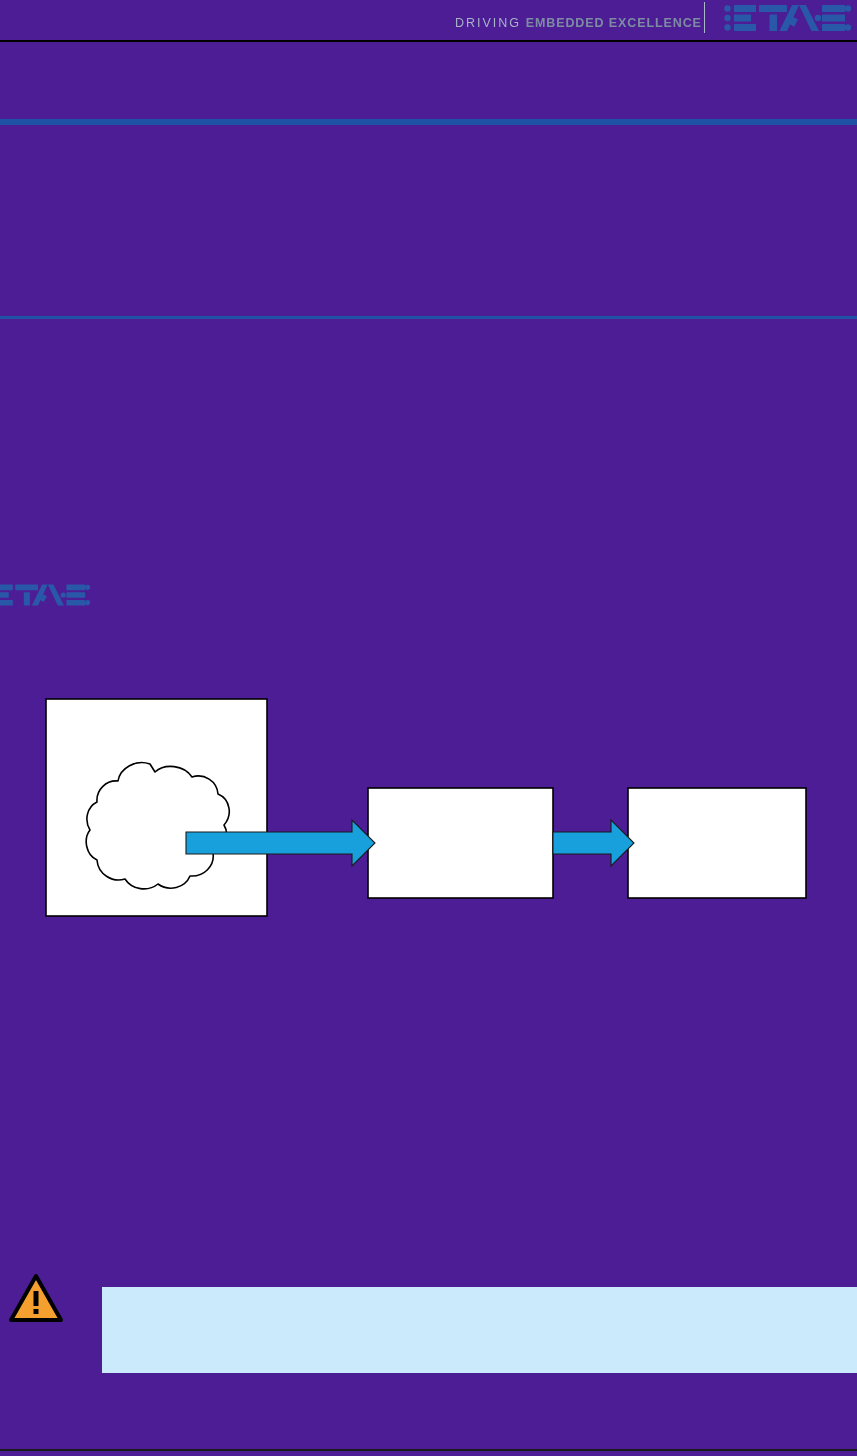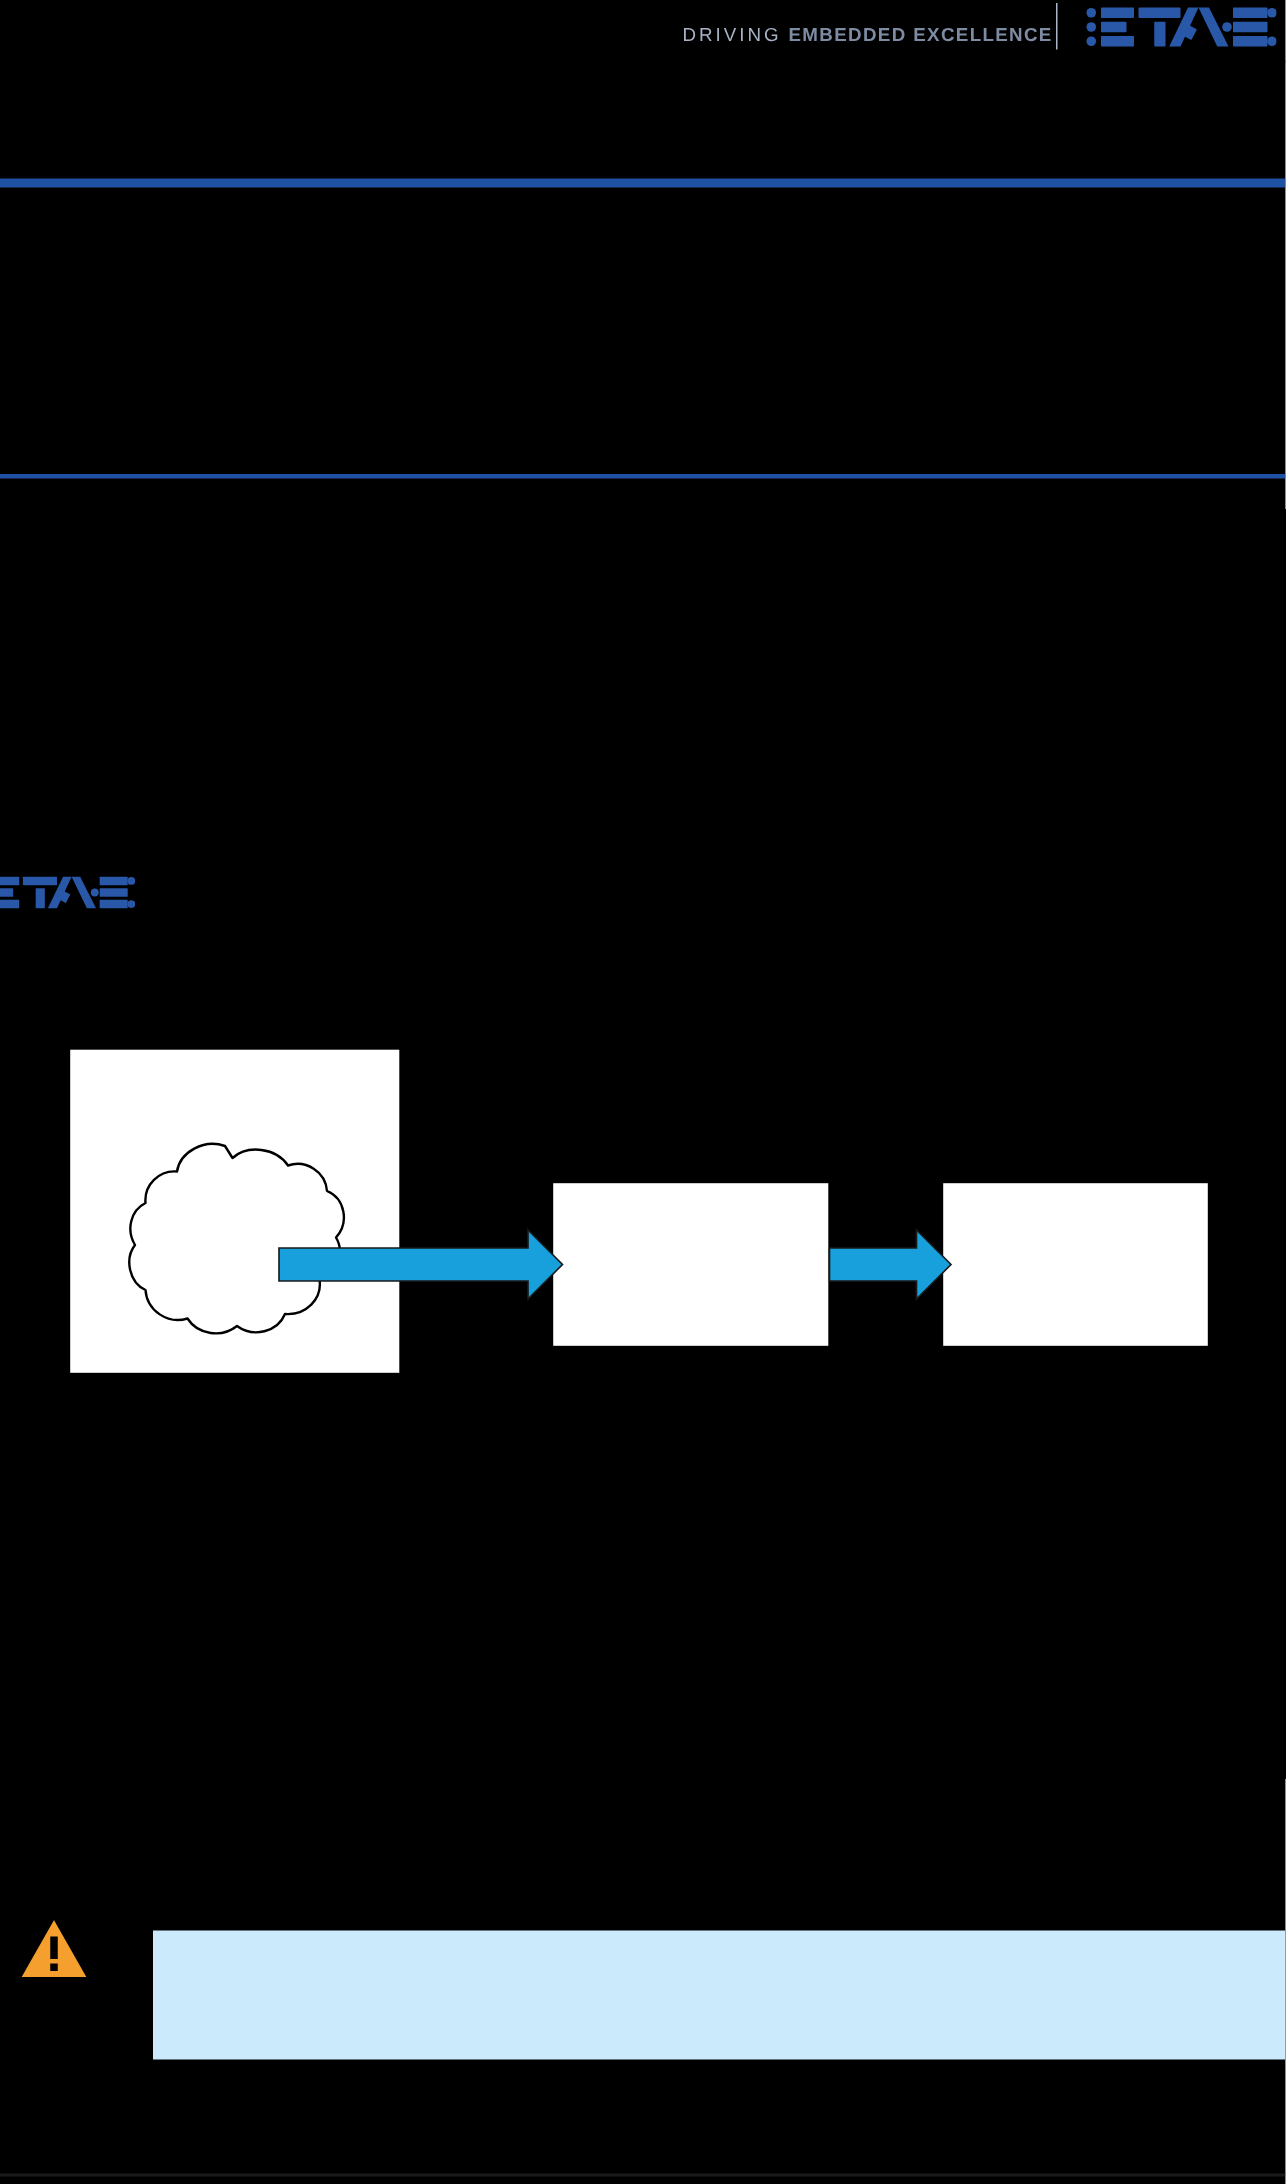--- a/index.html
+++ b/index.html
@@ -9,21 +9,21 @@
   }
   body {
     font-family: "Liberation Sans", sans-serif;
     -webkit-font-smoothing: antialiased;
   }
 
   .page {
     position: relative;
     width: 857px;
     height: 1456px;
-    background: #000000;
+    background: #4c1d95;
     overflow: hidden;
   }
 
   
   .header-tagline {
     position: absolute;
     left: 455px;
     top: 16px;
     font-size: 12.5px;
     letter-spacing: 1.1px;

